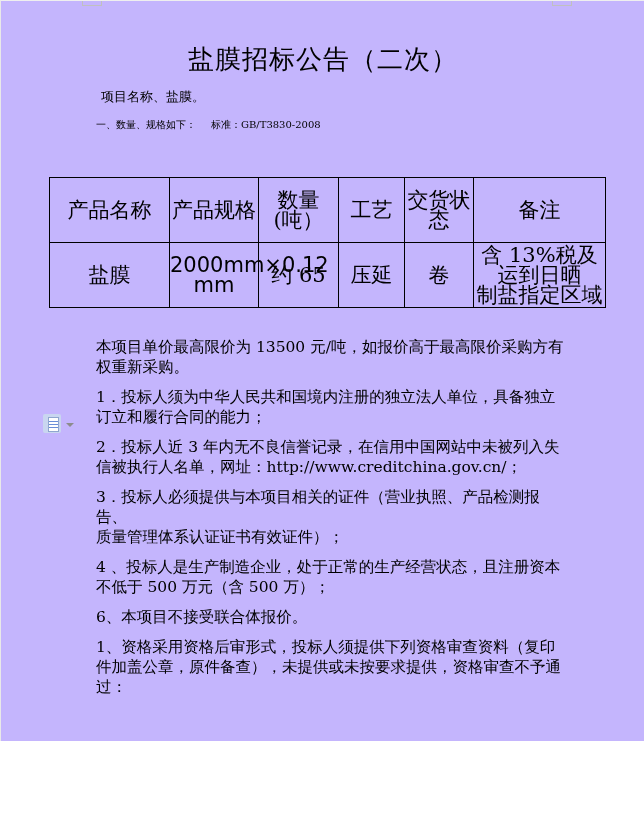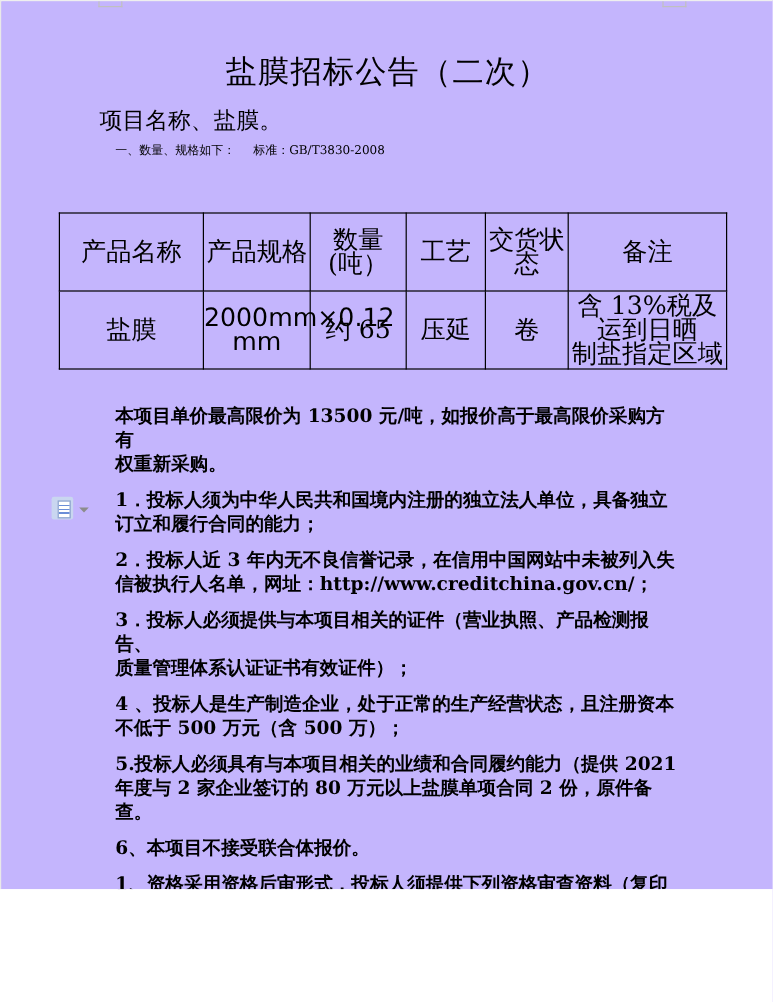--- a/index.html
+++ b/index.html
@@ -6,37 +6,37 @@
   .page{
     position:relative;width:644px;height:741px;background:#c4b5fd;
     font-family:"DejaVu Serif","Liberation Serif",serif;color:#000;
     overflow:hidden;box-sizing:border-box;
     border-left:1px solid #e9e9e9;border-top:1px solid #efefef;
   }
   .title{
     position:absolute;top:41px;left:0;width:644px;text-align:center;
     font-size:26px;letter-spacing:1px;white-space:nowrap;
   }
-  .intro1{position:absolute;left:82px;top:87px;font-size:19px;}
+  .intro1{position:absolute;left:100px;top:87px;font-size:13px;}
   .intro2{position:absolute;left:95px;top:117px;font-size:10px;}
   .intro2 .standard{margin-left:15px;}
 
   table.spec{
     position:absolute;left:48px;top:176px;border-collapse:collapse;
     table-layout:fixed;width:556px;
   }
   table.spec td{
     border:1px solid #000;text-align:center;vertical-align:middle;
     font-size:21px;padding:0;white-space:pre-line;line-height:20px;
   }
   tr.hdr td{height:64px;}
   tr.data td{height:64px;}
   td.spec-val{font-family:"DejaVu Sans","Liberation Sans",sans-serif;font-size:13.5px;line-height:17px;}
 
-  .paras{position:absolute;left:95px;top:336px;width:468px;font-size:15.5px;line-height:20px;font-weight:bold;}
+  .paras{position:absolute;left:95px;top:336px;width:468px;font-size:15.5px;line-height:20px;}
   .paras p{margin:0 0 10px 0;white-space:pre-line;}
 
   
   .paste-btn{position:absolute;left:42px;top:413px;width:34px;height:22px;cursor:pointer;}
   .paste-clip{position:absolute;left:0;top:0;width:18px;height:19px;background:#c9d6f0;border-radius:2px;}
   .paste-doc{
     position:absolute;left:5px;top:3px;width:9px;height:13px;background:#fff;
     border:1px solid #8fa6cf;
     background:linear-gradient(#ffffff 0 2px,#ffffff 2px 3px,#6b8ed8 3px 4px,#ffffff 4px 6px,#6b8ed8 6px 7px,#ffffff 7px 9px,#6b8ed8 9px 10px,#ffffff 10px);
   }
@@ -109,22 +109,20 @@
     <p>本项目单价最高限价为 13500 元/吨，如报价高于最高限价采购方有
 权重新采购。</p>
     <p>1．投标人须为中华人民共和国境内注册的独立法人单位，具备独立
 订立和履行合同的能力；</p>
     <p>2．投标人近 3 年内无不良信誉记录，在信用中国网站中未被列入失
 信被执行人名单，网址：http://www.creditchina.gov.cn/；</p>
     <p>3．投标人必须提供与本项目相关的证件（营业执照、产品检测报告、
 质量管理体系认证证书有效证件）；</p>
     <p>4 、投标人是生产制造企业，处于正常的生产经营状态，且注册资本
 不低于 500 万元（含 500 万）；</p>
-    <p>5.投标人必须具有与本项目相关的业绩和合同履约能力（提供 2021
-年度与 2 家企业签订的 80 万元以上盐膜单项合同 2 份，原件备查。</p>
     <p>6、本项目不接受联合体报价。</p>
     <p>1、资格采用资格后审形式，投标人须提供下列资格审查资料（复印
 件加盖公章，原件备查），未提供或未按要求提供，资格审查不予通
 过：</p>
   </div>
 
   <div class="paste-btn">
     <span class="paste-clip">
         <span class="paste-doc"></span>
       </span>

